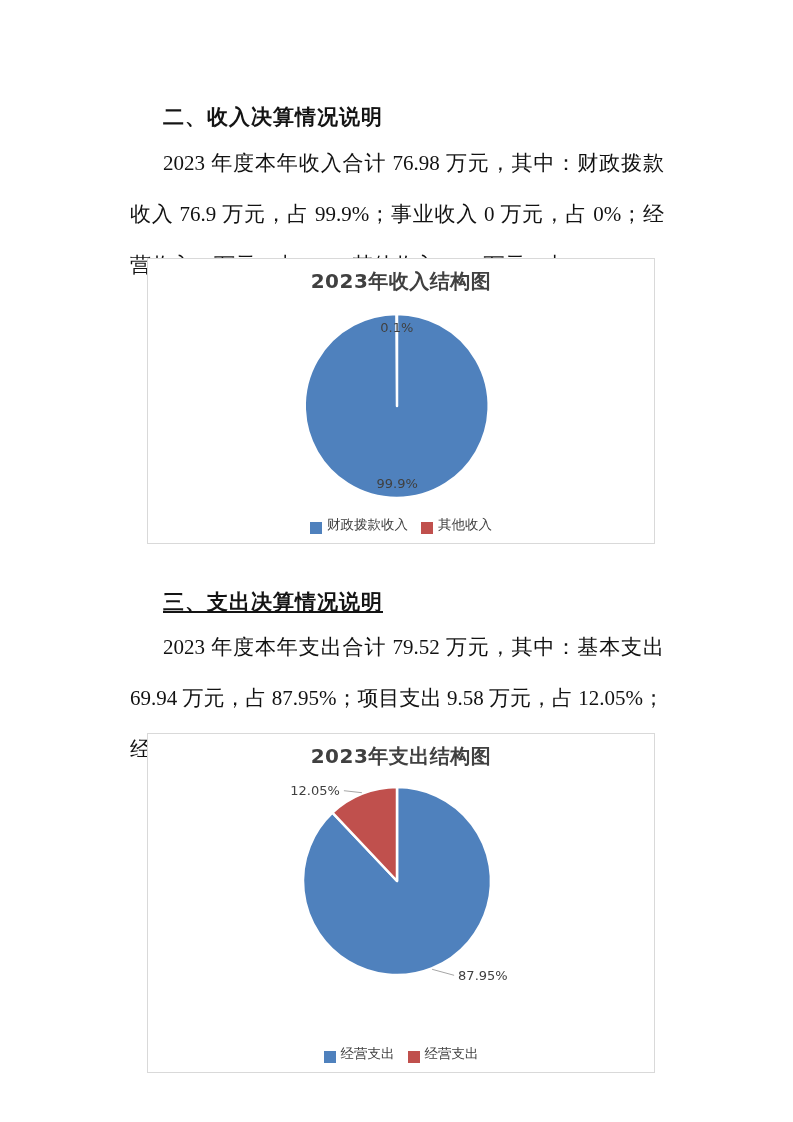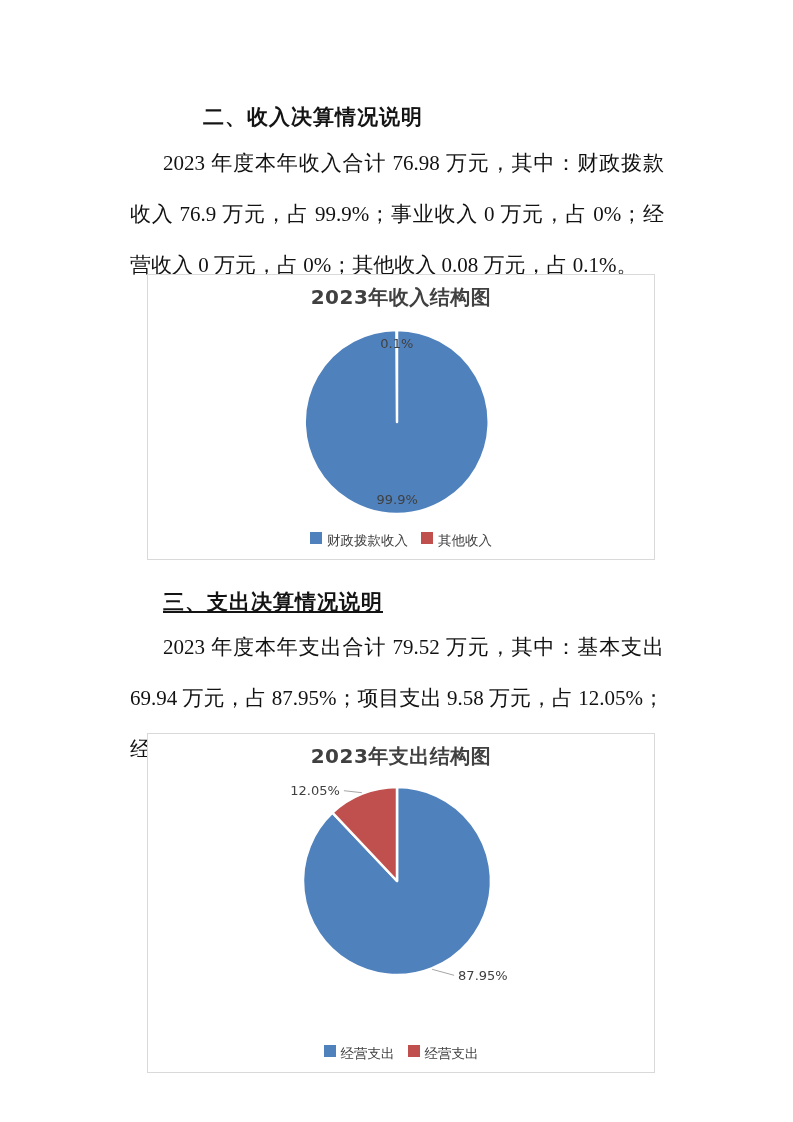--- a/index.html
+++ b/index.html
@@ -26,33 +26,33 @@
     font-family:"DejaVu Sans","Liberation Sans",sans-serif;
     font-weight:700;font-size:20px;color:#404040;letter-spacing:0.5px;
   }
   .pie-svg{position:absolute;left:0;top:0;display:block;}
   .chart-legend{
     position:absolute;bottom:9px;left:0;width:100%;
     display:flex;justify-content:center;align-items:center;gap:13px;
     font-family:"DejaVu Sans","Liberation Sans",sans-serif;
     font-size:13.5px;color:#404040;
   }
-  .legend-item{display:inline-flex;align-items:flex-start;gap:5px;}
+  .legend-item{display:inline-flex;align-items:flex-end;gap:5px;}
   .legend-swatch{width:12px;height:12px;display:inline-block;}
 </style>
 </head>
 <body>
 
 <div class="page">
 
-  <div class="sec-heading" style="top:103px;margin-left:40px;">二、收入决算情况说明</div>
+  <div class="sec-heading" style="top:103px;">二、收入决算情况说明</div>
 
   <div class="body-para" style="top:138px;">2023 年度本年收入合计 76.98 万元，其中：财政拨款收入 76.9 万元，占 99.9%；事业收入 0 万元，占 0%；经营收入 0 万元，占 0%；其他收入 0.08 万元，占 0.1%。</div>
 
-  <div class="chart-frame" style="top:258px;height:286px;margin-top:16px;">
+  <div class="chart-frame" style="top:258px;height:286px;">
     <div class="chart-title">2023年收入结构图</div>
     <svg class="pie-svg" width="508" height="286" viewBox="0 0 508 286">
         <path d="M 249 147 L 249.00 55.00 A 92 92 0 1 1 248.42 55.00 Z" fill="#4f81bd" stroke="#ffffff" stroke-width="2.5" stroke-linejoin="round"></path>
         <text x="249.2" y="229.0" text-anchor="middle" font-size="13" fill="#404040" font-family="&quot;DejaVu Sans&quot;,&quot;Liberation Sans&quot;,sans-serif">99.9%</text>
         <text x="248.8" y="73.0" text-anchor="middle" font-size="13" fill="#404040" font-family="&quot;DejaVu Sans&quot;,&quot;Liberation Sans&quot;,sans-serif">0.1%</text>
       </svg>
     <div class="chart-legend">
         <span class="legend-item">
           <span class="legend-swatch" style="background: rgb(79, 129, 189);"></span>
           <span>财政拨款收入</span>

